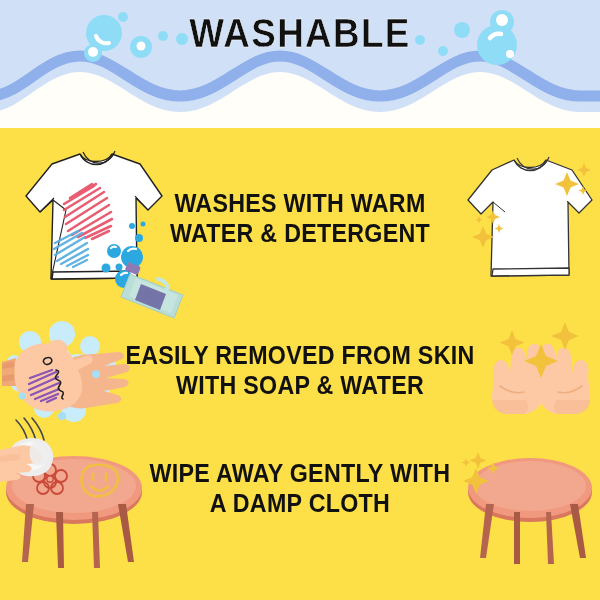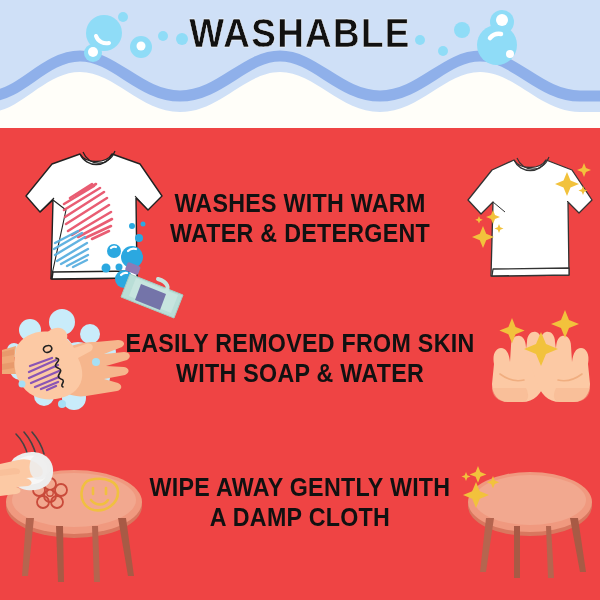--- a/index.html
+++ b/index.html
@@ -3,21 +3,21 @@
 <meta charset="utf-8">
 <style>
   * { margin:0; padding:0; box-sizing:border-box; }
   html,body { width:600px; height:600px; }
   body {
     font-family: "Liberation Sans", sans-serif;
     background:#ffffff;
     overflow:hidden;
     position:relative;
   }
-  #page { position:relative; width:600px; height:600px; background:#ef4444; overflow:hidden; }
+  #page { position:relative; width:600px; height:600px; background:#fde047; overflow:hidden; }
 
   
   .header {
     position:absolute; left:0; top:0; width:600px; height:128px;
     overflow:hidden;
   }
   .header-bg {
     position:absolute; left:0; top:0; width:600px; height:128px;
   }
   .header-title {
@@ -44,22 +44,22 @@
     font-weight:bold;
     color:#111111;
     font-size:25px;
     line-height:30px;
     letter-spacing:0.3px;
     transform:scaleX(0.93);
     z-index:4;
     white-space:pre-line;
   }
   #row1 { top:130px; height:180px; }
-  #row2 { top:300px; height:135px; }
-  #row3 { top:430px; height:170px; }
+  #row2 { top:312px; height:135px; }
+  #row3 { top:416px; height:170px; }
 
   #row1-text { left:110px; top:58px; width:380px; }
   #row2-text { left:95px; top:28px; width:410px; }
   #row3-text { left:120px; top:42px; width:360px; }
 
   .art { position:absolute; }
   svg { display:block; overflow:visible; }
 </style>
 </head>
 <body>

